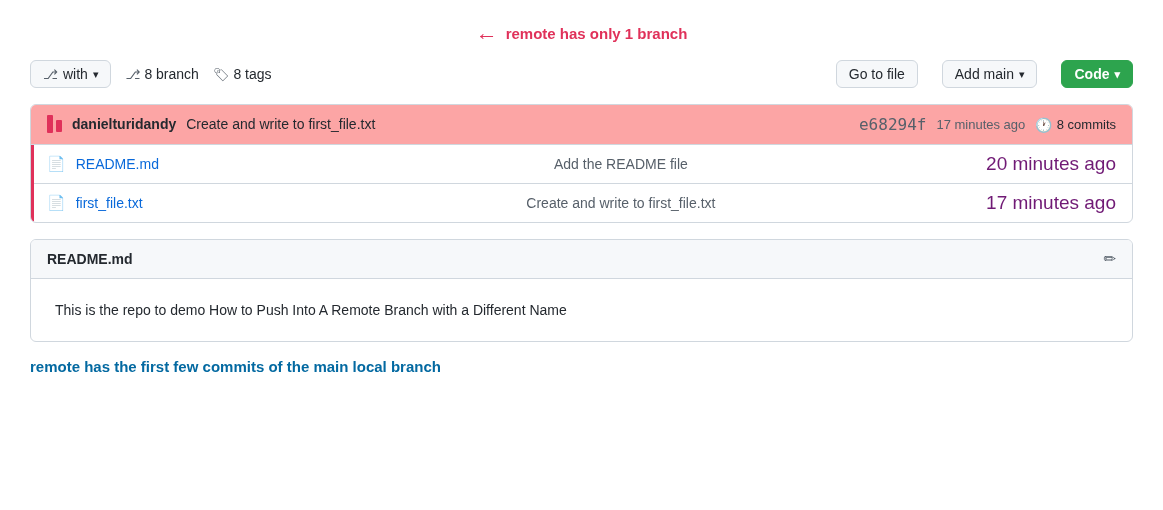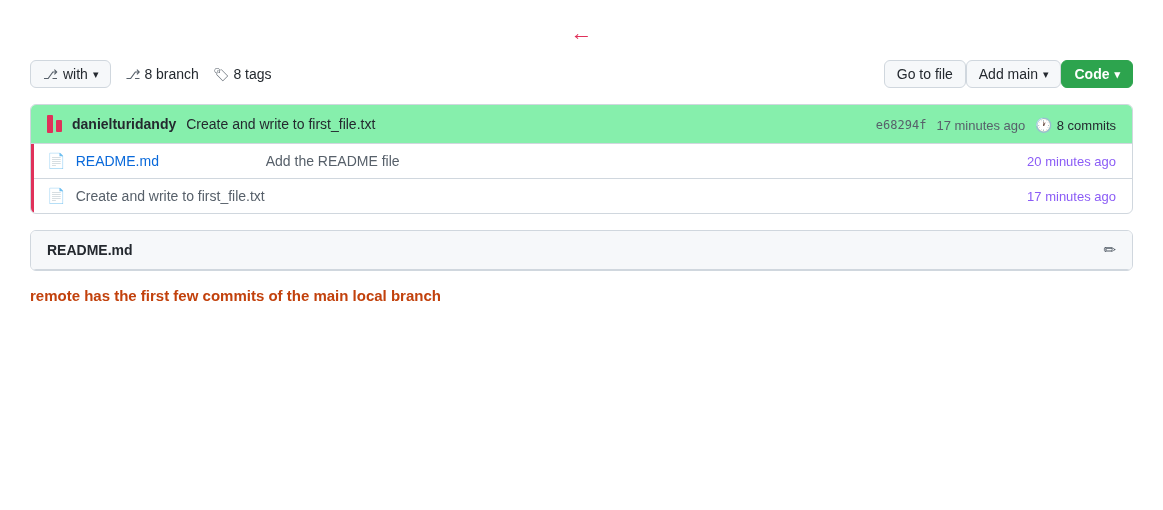--- a/index.html
+++ b/index.html
@@ -41,21 +41,21 @@
       margin-bottom: 16px;
     }
     .toolbar-left {
       display: flex;
       align-items: center;
       gap: 14px;
     }
     .toolbar-right {
       display: flex;
       align-items: center;
-      gap: 0;
+      gap: 24px;
     }
 
     .btn {
       display: inline-flex;
       align-items: center;
       gap: 5px;
       padding: 5px 12px;
       border-radius: 6px;
       border: 1px solid #d0d7de;
       background: #f6f8fa;
@@ -84,25 +84,25 @@
     
     .repo-box {
       border: 1px solid #d0d7de;
       border-radius: 6px;
       overflow: hidden;
       margin-bottom: 16px;
     }
 
     
     .commit-header {
-      background: #86efac;
+      background: #fca5a5;
       border-bottom: 1px solid #d0d7de;
       padding: 10px 16px;
       display: flex;
-      align-items: flex-end;
+      align-items: flex-start;
       justify-content: space-between;
     }
     .commit-header-left {
       display: flex;
       align-items: center;
       gap: 10px;
     }
     .commit-icon-box {
       display: flex;
       align-items: center;
@@ -130,21 +130,21 @@
     }
     .commit-header-right {
       display: flex;
       align-items: center;
       gap: 10px;
       color: #57606a;
       font-size: 13px;
     }
     .commit-hash {
       font-family: monospace;
-      font-size: 12px;
+      font-size: 16px;
       color: #57606a;
     }
     .commits-link {
       display: flex;
       align-items: center;
       gap: 4px;
       color: #24292f;
       font-weight: 500;
       font-size: 13px;
     }
@@ -170,24 +170,25 @@
     }
     .file-name {
       width: 180px;
       color: #0969da;
       font-weight: 500;
       flex-shrink: 0;
     }
     .file-commit-msg {
       flex: 1;
       color: #57606a;
+      text-align: center;
     }
     .file-time {
-      color: #8b5cf6;
-      font-size: 13px;
+      color: #701a75;
+      font-size: 19px;
       white-space: nowrap;
     }
 
     
     .file-rows-wrapper {
       position: relative;
     }
     .red-bar {
       position: absolute;
       left: 0;
@@ -224,35 +225,36 @@
     }
     .readme-body {
       padding: 20px 24px;
       color: #24292f;
       font-size: 14px;
       line-height: 1.6;
     }
 
     
     .annotation-bottom {
-      color: #c2410c;
+      color: #0369a1;
       font-size: 15px;
       font-weight: 700;
       margin-top: 4px;
     }
 
     .chevron {
       font-size: 11px;
     }
   </style>
 </head>
 <body>
 
 <div class="annotation-top">
   <span class="annotation-arrow">←</span>
+  <span class="annotation-text">remote has only 1 branch</span>
 </div>
 
 <div class="toolbar">
   <div class="toolbar-left">
 
     <button class="btn">
       <span class="branch-icon">⎇</span>
       <span>with</span>
       <span class="chevron">▾</span>
     </button>
@@ -306,29 +308,33 @@
 
     <div id="file-rows-container">
         <div class="file-row">
       <span class="file-icon">📄</span>
       <span class="file-name">README.md</span>
       <span class="file-commit-msg">Add the README file</span>
       <span class="file-time">20 minutes ago</span>
     </div>
         <div class="file-row">
       <span class="file-icon">📄</span>
+      <span class="file-name">first_file.txt</span>
       <span class="file-commit-msg">Create and write to first_file.txt</span>
       <span class="file-time">17 minutes ago</span>
     </div>
       </div>
   </div>
 </div>
 
 <div class="readme-box">
   <div class="readme-header">
     <span class="readme-title">README.md</span>
     <span class="readme-edit-icon">✏</span>
   </div>
+  <div class="readme-body">
+    <span>This is the repo to demo How to Push Into A Remote Branch with a Different Name</span>
+  </div>
 </div>
 
 <div class="annotation-bottom">
   <span>remote has the first few commits of the main local branch</span>
 </div>
 
 </body></html>

